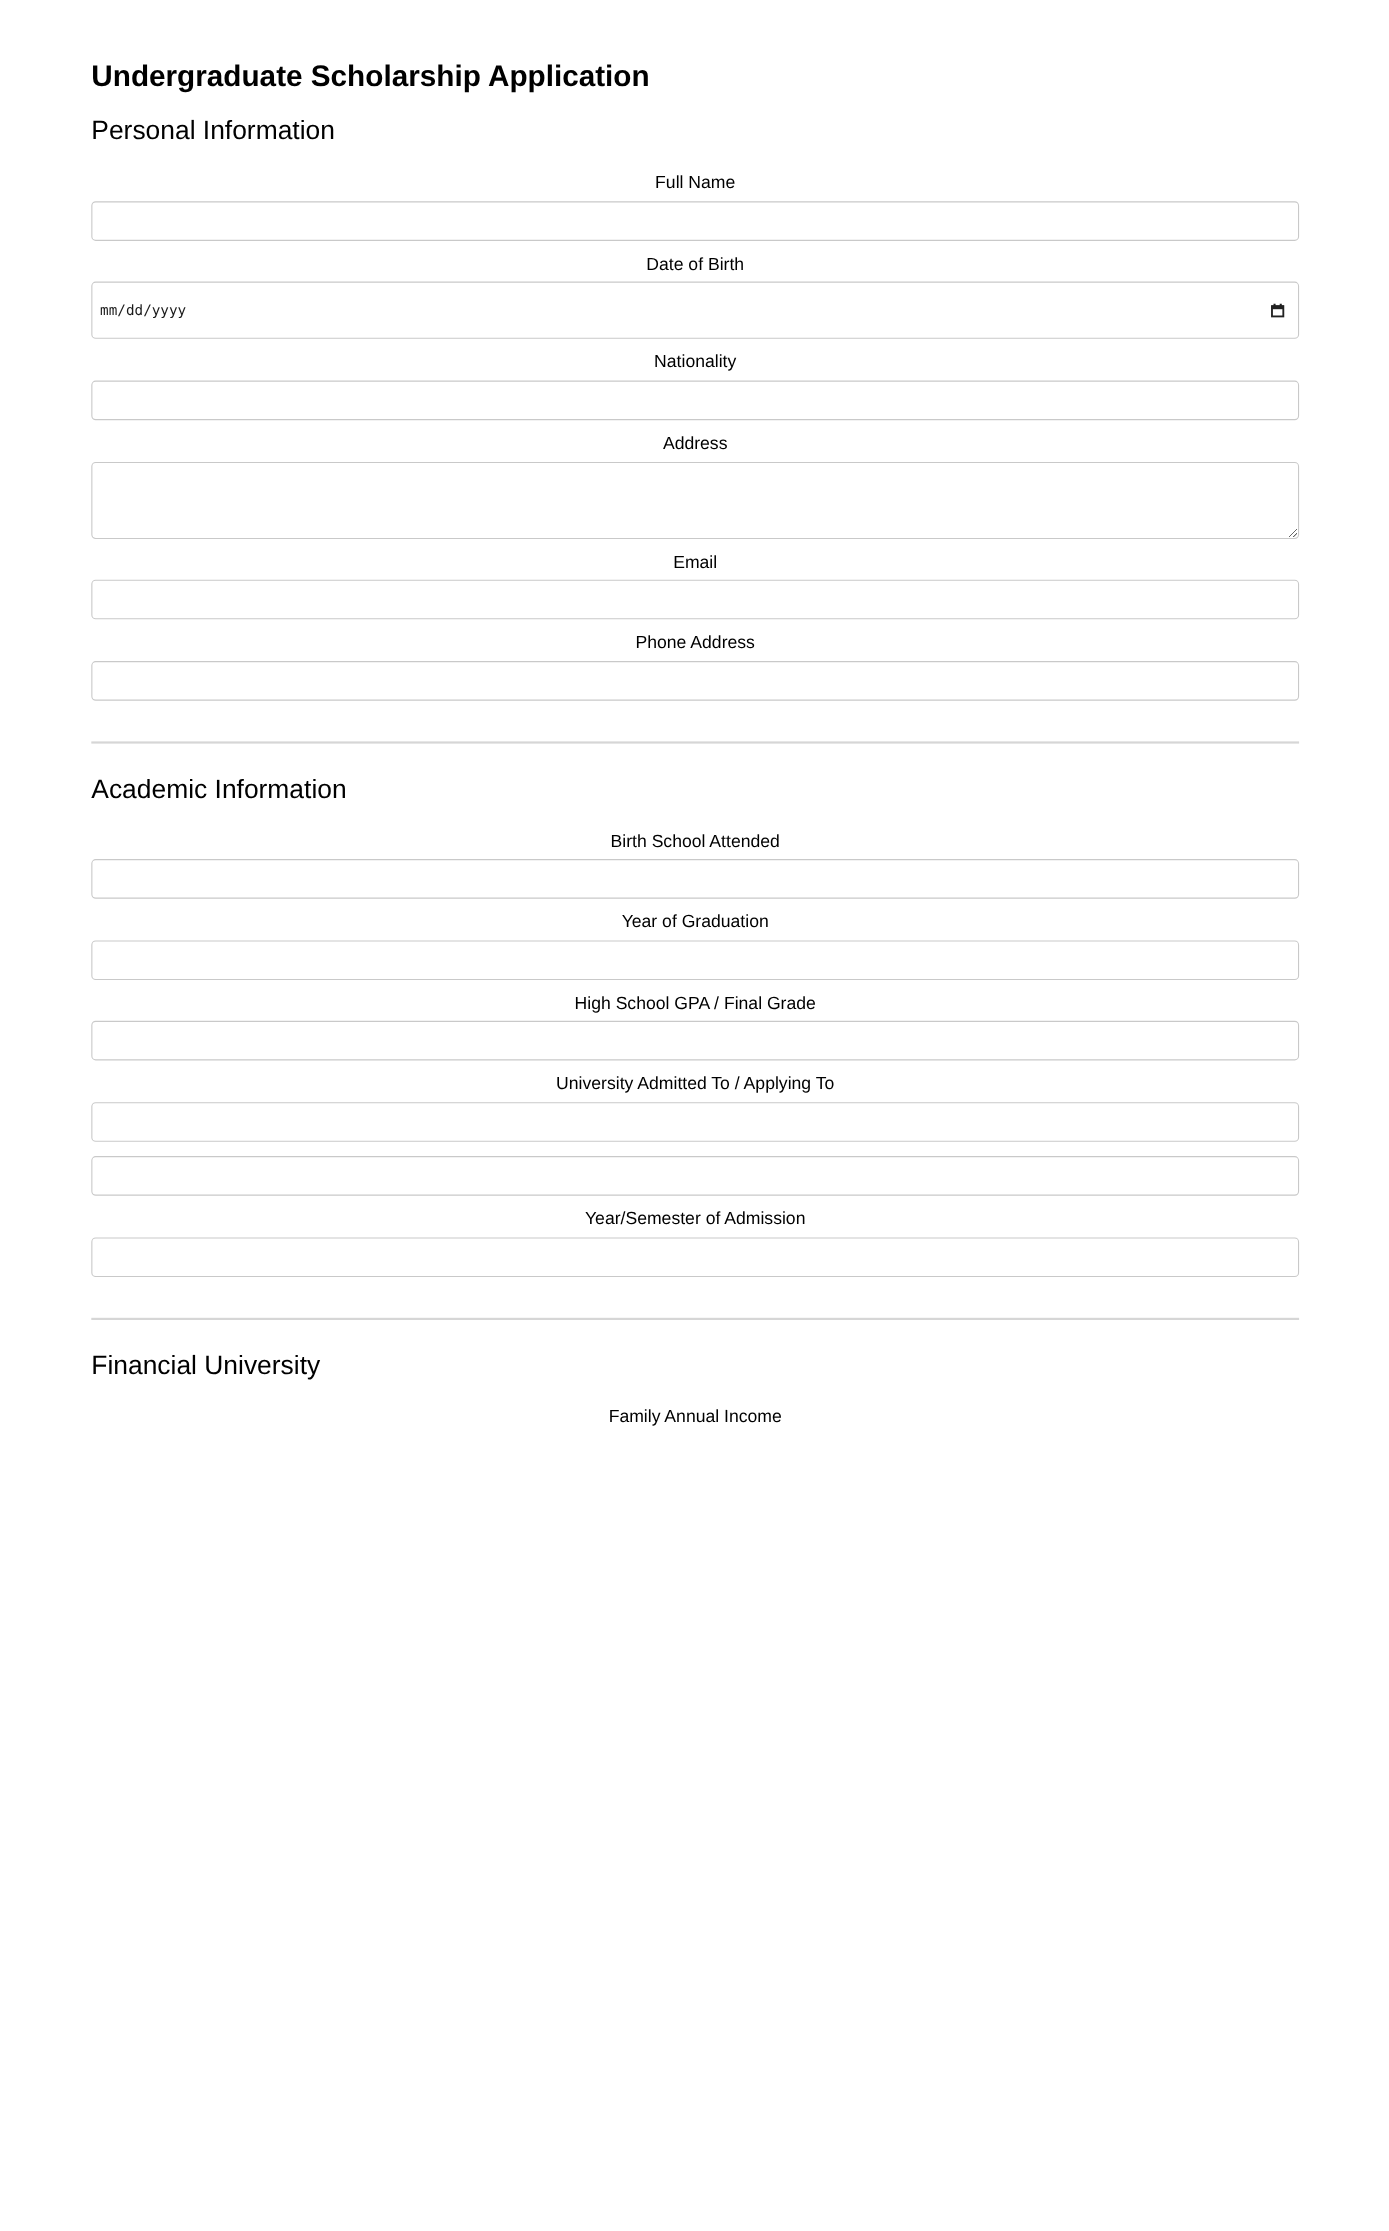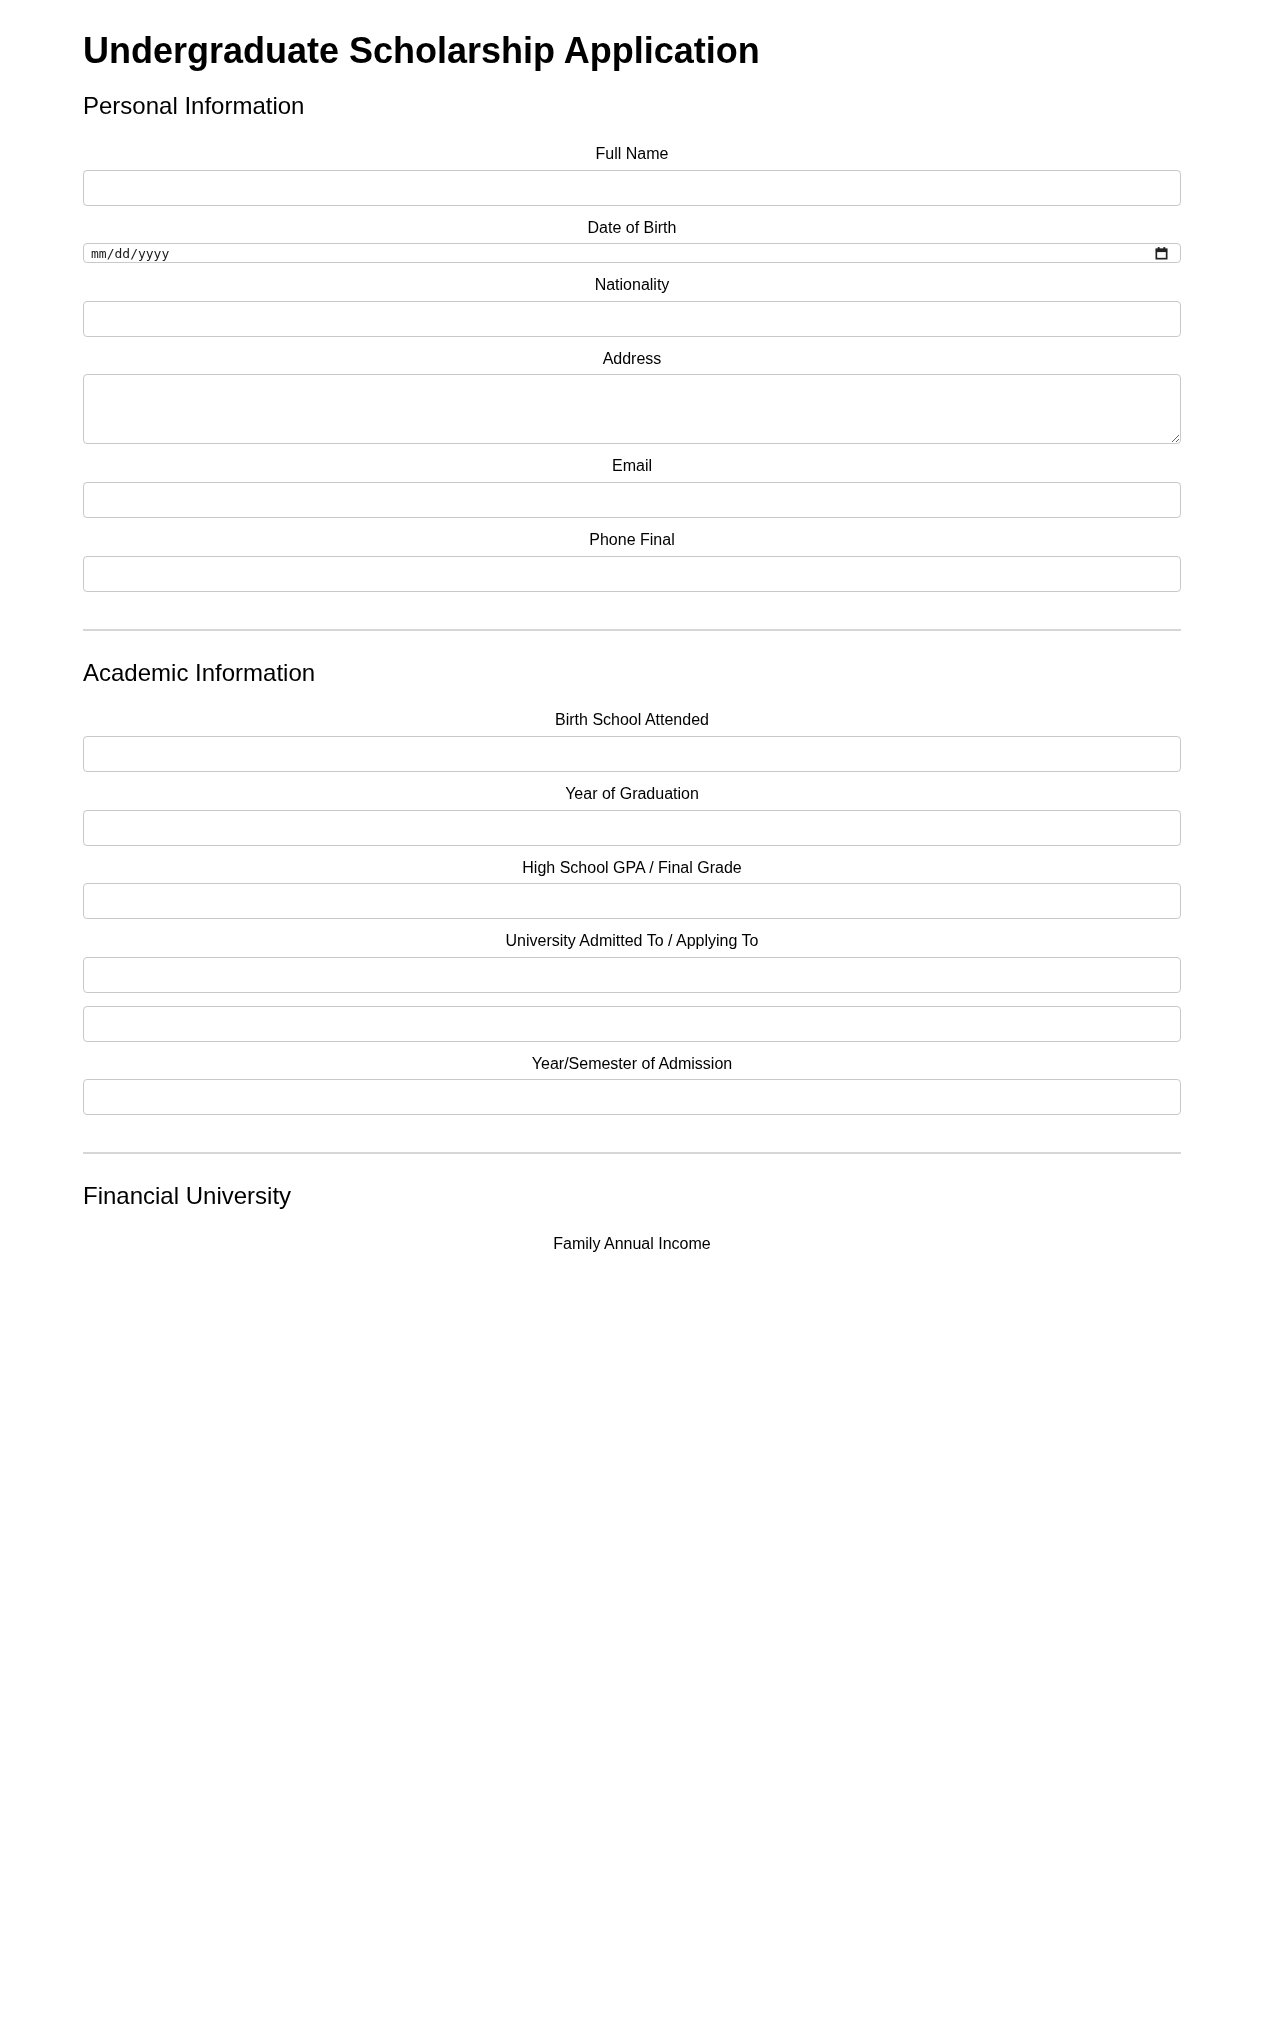--- a/index.html
+++ b/index.html
@@ -15,24 +15,24 @@
     position: relative;
     overflow: hidden;
   }
   .content-clip {
     box-sizing: border-box;
     height: 1303px;
     overflow: hidden;
     padding: 0 82px 0 83px;
   }
   h1.page-title {
-    font-size: 36px;
+    font-size: 27px;
     line-height: 1.2;
     font-weight: bold;
-    margin: 29px 0 20px 0;
+    margin: 53px 0 20px 0;
   }
   h2.section-heading {
     font-size: 24px;
     line-height: 1.2;
     font-weight: normal;
     margin: 0 0 24px 0;
   }
   .field { margin-bottom: 13px; }
   .field label {
     display: block;
@@ -54,21 +54,21 @@
     color: #000000;
     padding: 8px 10px;
     outline: none;
   }
   .text-input { height: 36px; }
   .textarea-input {
     height: 70px;
     resize: both;
   }
   .date-input {
-    height: 20px;
+    height: 52px;
     display: flex;
     align-items: center;
     justify-content: space-between;
     padding: 0 10px 0 7px;
     cursor: text;
   }
   .date-placeholder {
     font-family: "DejaVu Sans Mono", monospace;
     font-size: 13px;
     color: #1a1a1a;
@@ -127,21 +127,21 @@
       <label>Address</label>
       <textarea class="textarea-input" style=""></textarea>
     </div>
 
     <div class="field">
       <label>Email</label>
       <input type="text" class="text-input" style="">
     </div>
 
     <div class="field">
-      <label>Phone Final</label>
+      <label>Phone Address</label>
       <input type="text" class="text-input" style="">
     </div>
   </section>
 
   <hr class="divider">
 
   <section>
     <h2 class="section-heading">Academic Information</h2>
 
     <div class="field">

